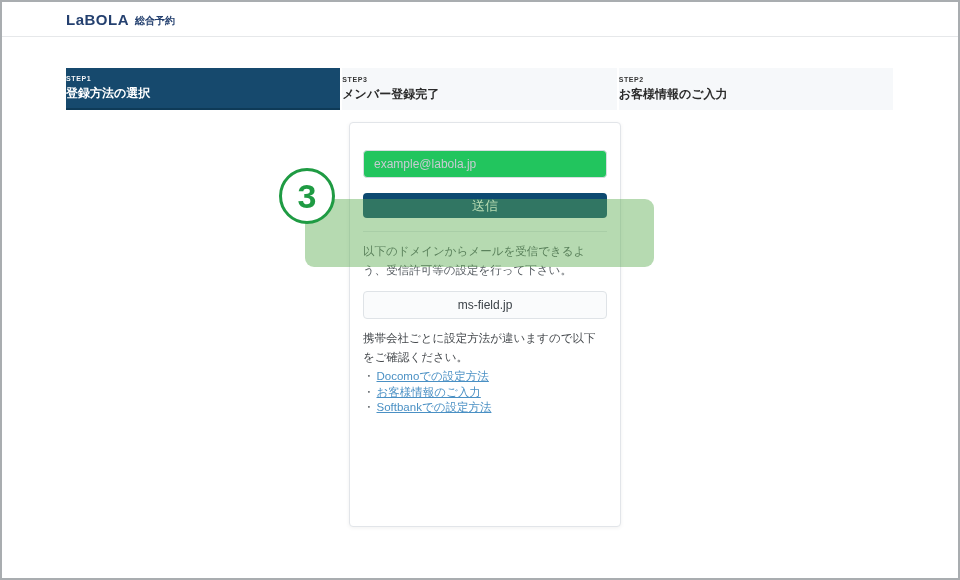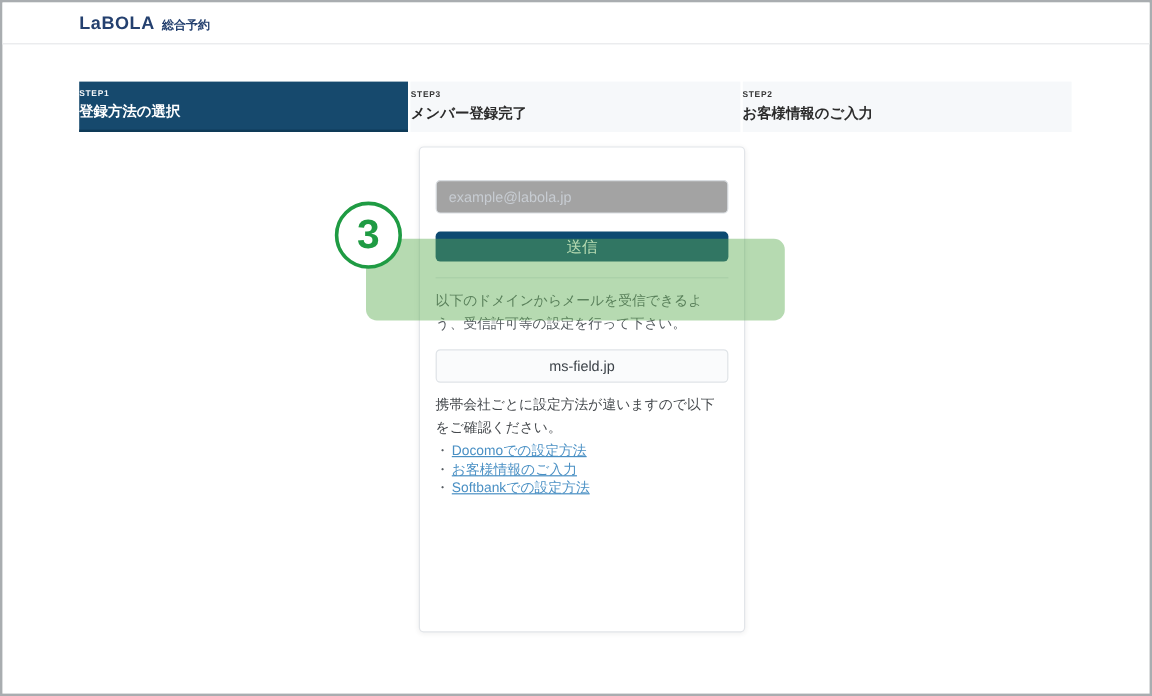--- a/index.html
+++ b/index.html
@@ -77,21 +77,21 @@
     margin-top: 10px;
   }
   .email-input {
     display: block;
     width: 100%; height: 28px;
     margin-top: 11px;
     border: 1px solid #d9dde1; border-radius: 4px;
     padding: 0 10px;
     font-size: 12px; color: #333;
     font-family: "Liberation Sans", "DejaVu Sans", sans-serif;
-    background: #a3a3a3;
+    background: #22c55e;
     outline: none;
   }
   .email-input::placeholder { color: #c7ccd2; }
   .submit-btn {
     display: block;
     width: 100%; height: 25px;
     margin-top: 15px;
     background: #0d4a71;
     color: #ffffff;
     border: none; border-radius: 4px;

